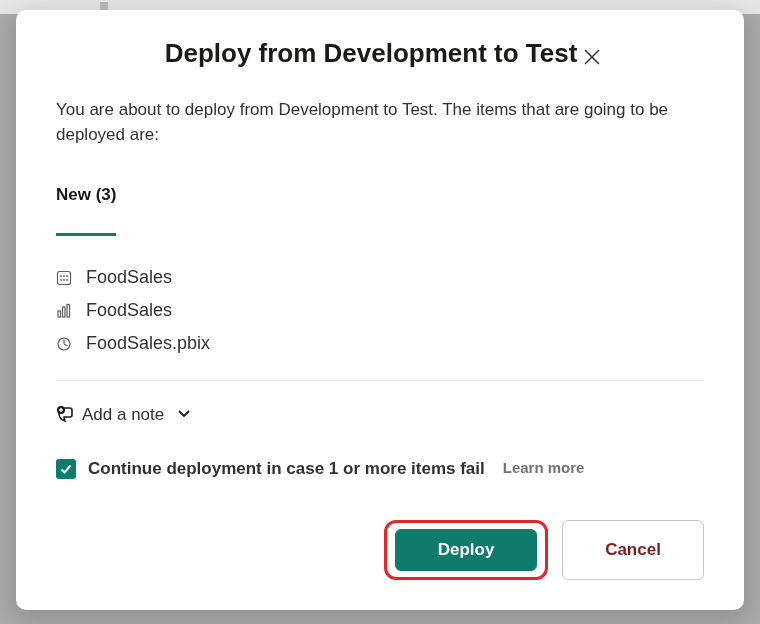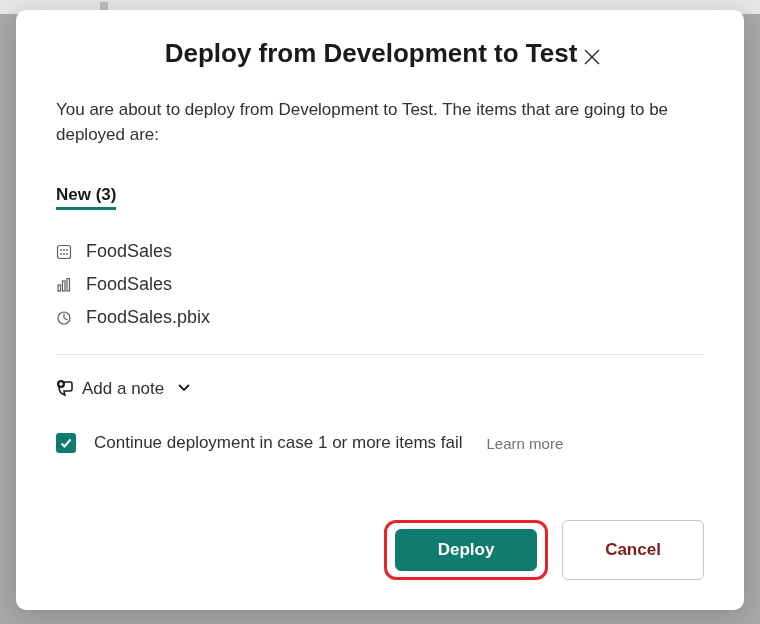--- a/index.html
+++ b/index.html
@@ -68,21 +68,21 @@
     }
     .tabs {
       margin-top: 38px;
       border-bottom: 1px solid transparent;
     }
     .tab {
       display: inline-block;
       font-size: 17px;
       font-weight: 700;
       color: #1b1a19;
-      padding-bottom: 2px;
+      padding-bottom: 28px;
       border-bottom: 3px solid #0f7b6c;
       cursor: pointer;
     }
     .item-list {
       margin-top: 30px;
       display: flex;
       flex-direction: column;
       gap: 12px;
     }
     .item-row {
@@ -119,22 +119,22 @@
     .add-note-label {
       font-size: 17px;
       color: #323130;
     }
     .add-note .chev {
       margin-left: 6px;
     }
     .continue-row {
       margin-top: 34px;
       display: flex;
-      align-items: center;
-      gap: 18px;
+      gap: 12px;
+      font-weight: bold;
     }
     .chk {
       width: 20px;
       height: 20px;
       background: #0f7b6c;
       border-radius: 3px;
       display: inline-flex;
       align-items: center;
       justify-content: center;
       cursor: pointer;

